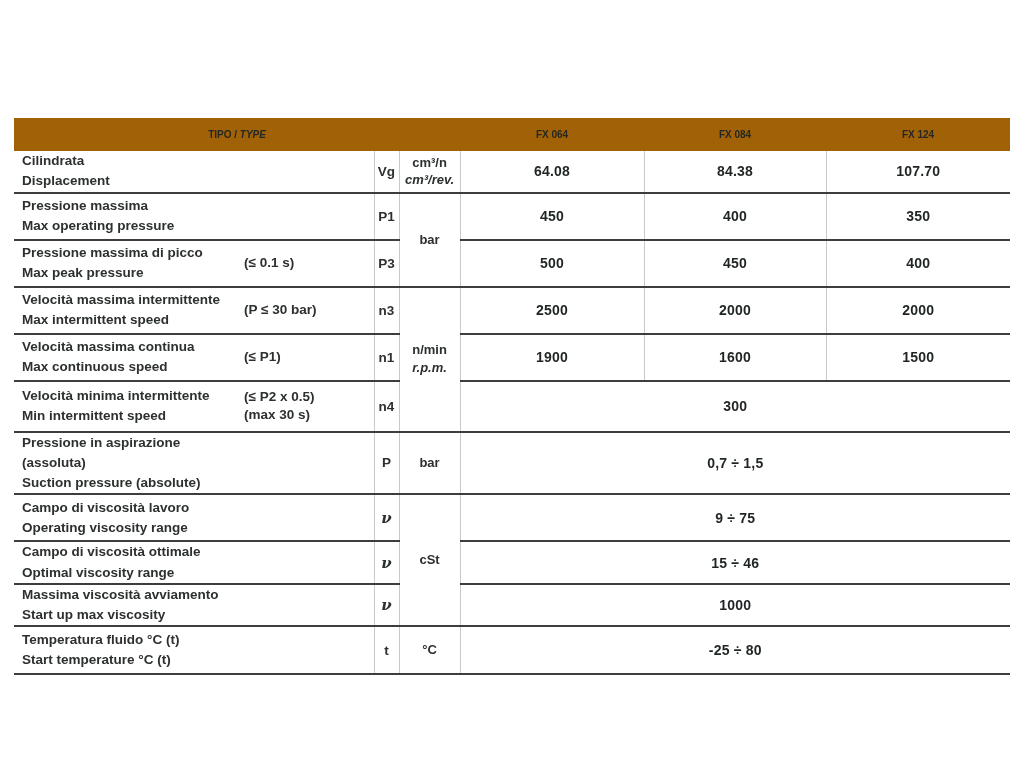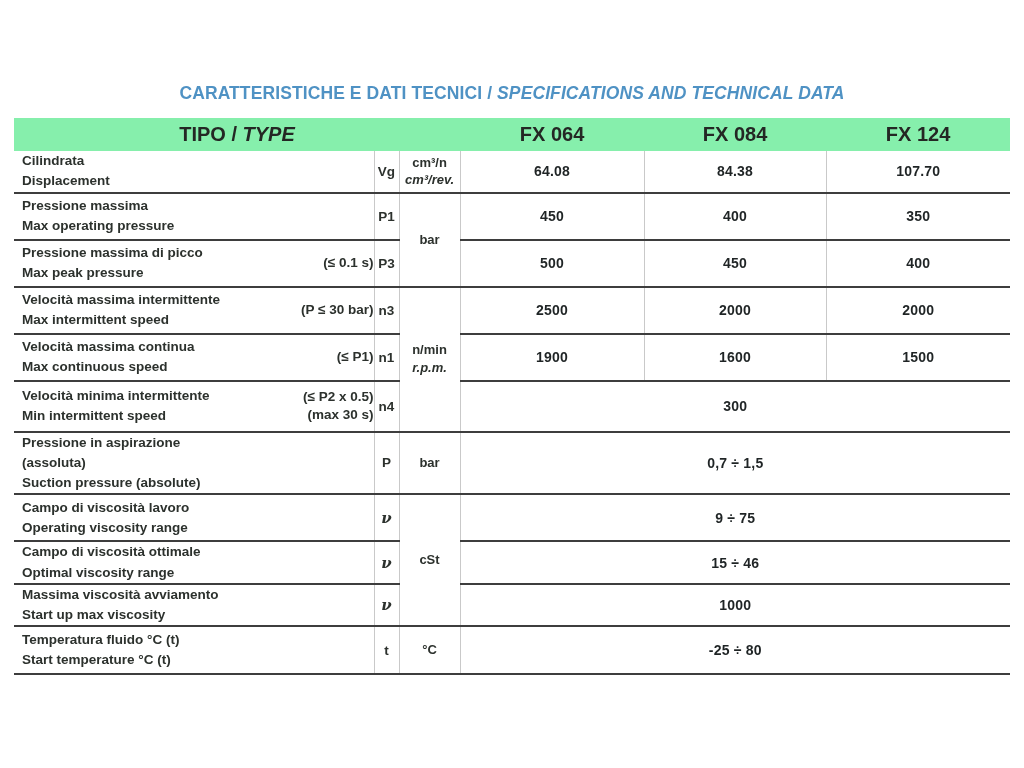--- a/index.html
+++ b/index.html
@@ -8,46 +8,42 @@
 
   .title{position:absolute;top:83px;left:0;width:1024px;text-align:center;
     font-size:17.5px;font-weight:700;letter-spacing:0.1px;color:#4f92c4;}
   .title .it{font-style:italic;}
 
   .tablewrap{position:absolute;left:14px;top:118px;width:996px;}
   table{border-collapse:collapse;table-layout:fixed;width:996px;}
   td,th{padding:0;vertical-align:middle;font-weight:700;color:#2c312d;}
 
   
-  tr.hdr th{background:#86efac;height:33px;font-size:20px;color:#242724;border:none;}
+  tr.hdr th{background:#a16207;height:33px;font-size:10px;color:#242724;border:none;}
   th.tipo{text-align:center;font-weight:700;}
   th.tipo .it{font-style:italic;}
   th.model{text-align:center;font-size:15px;color:#1d2124;}
 
   
   td{border-bottom:2px solid #3d3d3d;}
   td.lbl{text-align:left;padding-left:8px;font-size:13.5px;line-height:1.5;}
   td.lbl .en{display:block;}
-  td.cond{text-align:right;font-size:13.5px;white-space:pre-line;line-height:1.35;}
+  td.cond{text-align:left;font-size:13.5px;white-space:pre-line;line-height:1.35;}
   td.sym{text-align:center;font-size:13.5px;border-left:1px solid #c9c9c9;border-right:1px solid #c9c9c9;}
   td.sym .nu{font-family:"DejaVu Serif",serif;font-style:italic;font-size:15px;}
   td.unit{text-align:center;font-size:13px;line-height:1.35;border-right:1px solid #c9c9c9;}
   td.unit .it{font-style:italic;display:block;}
   td.val{text-align:center;font-size:14px;color:#1f2425;letter-spacing:0.2px;}
   td.v2,td.v3{border-left:1px solid #c9c9c9;}
 </style>
 </head>
 <body>
 
 <div class="page">
 
-  <div class="title">
-    <span>CARATTERISTICHE E DATI TECNICI /</span>
-    <span class="it">SPECIFICATIONS AND TECHNICAL DATA</span>
-  </div>
 
   <div class="tablewrap">
   <table>
     <colgroup>
       <col style="width:230px">
           <col style="width:130px">
           <col style="width:25px">
       <col style="width:61px">
           <col style="width:184px">
           <col style="width:182px">

